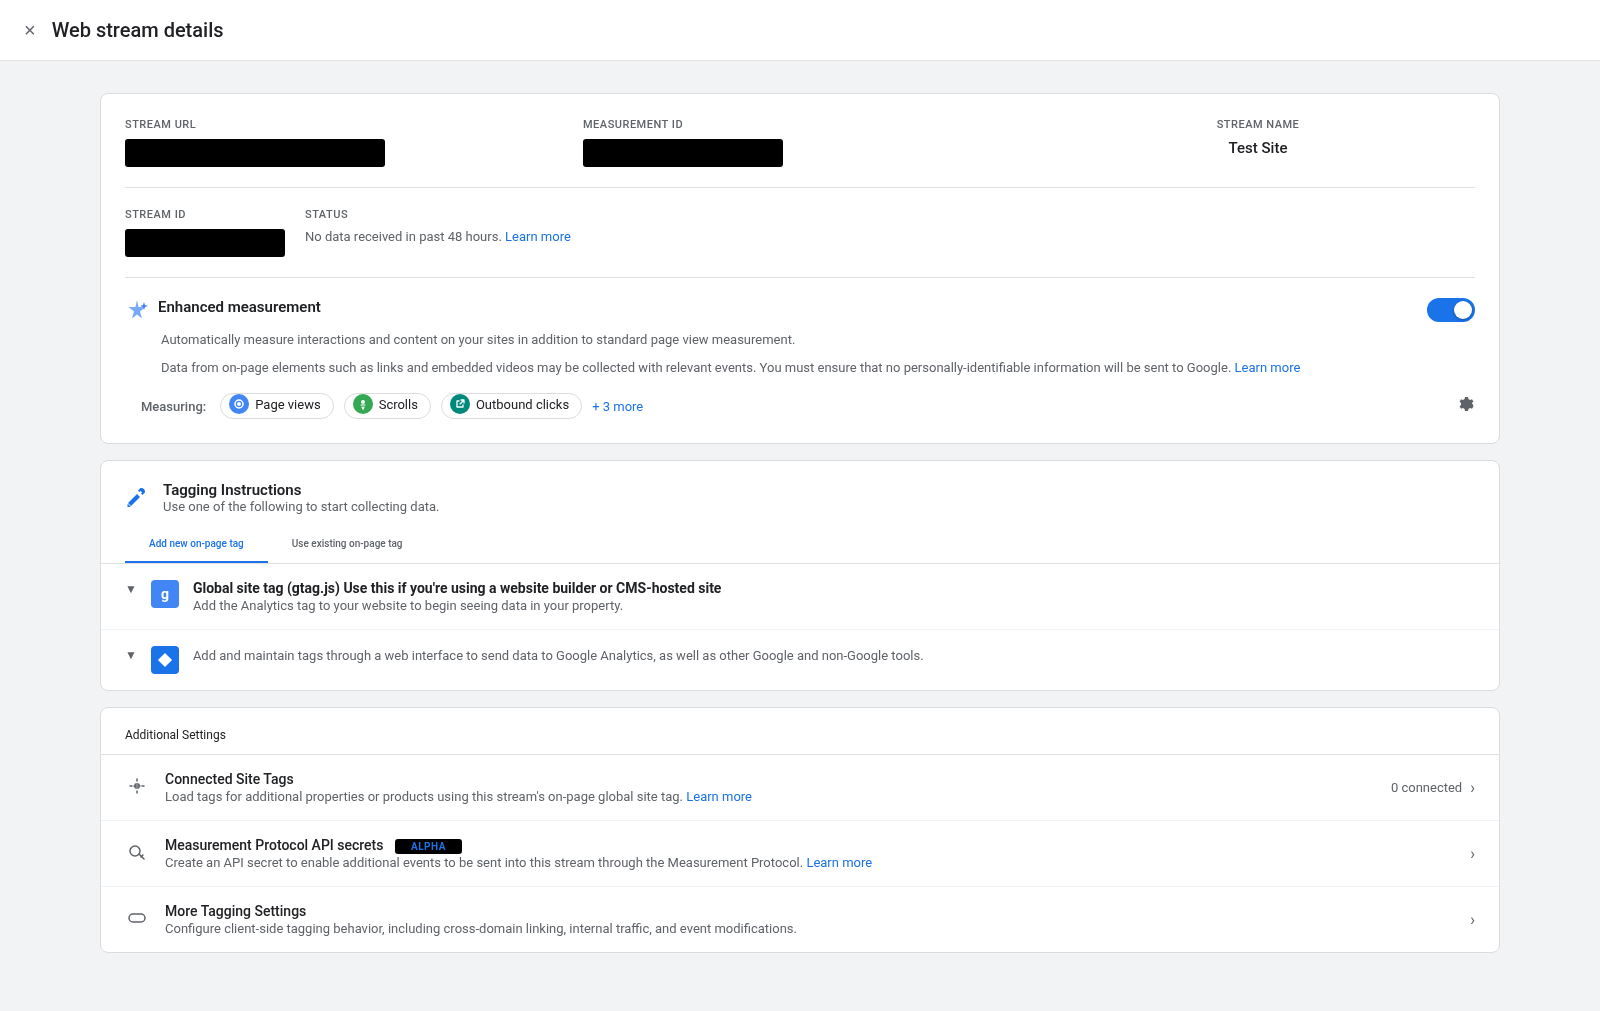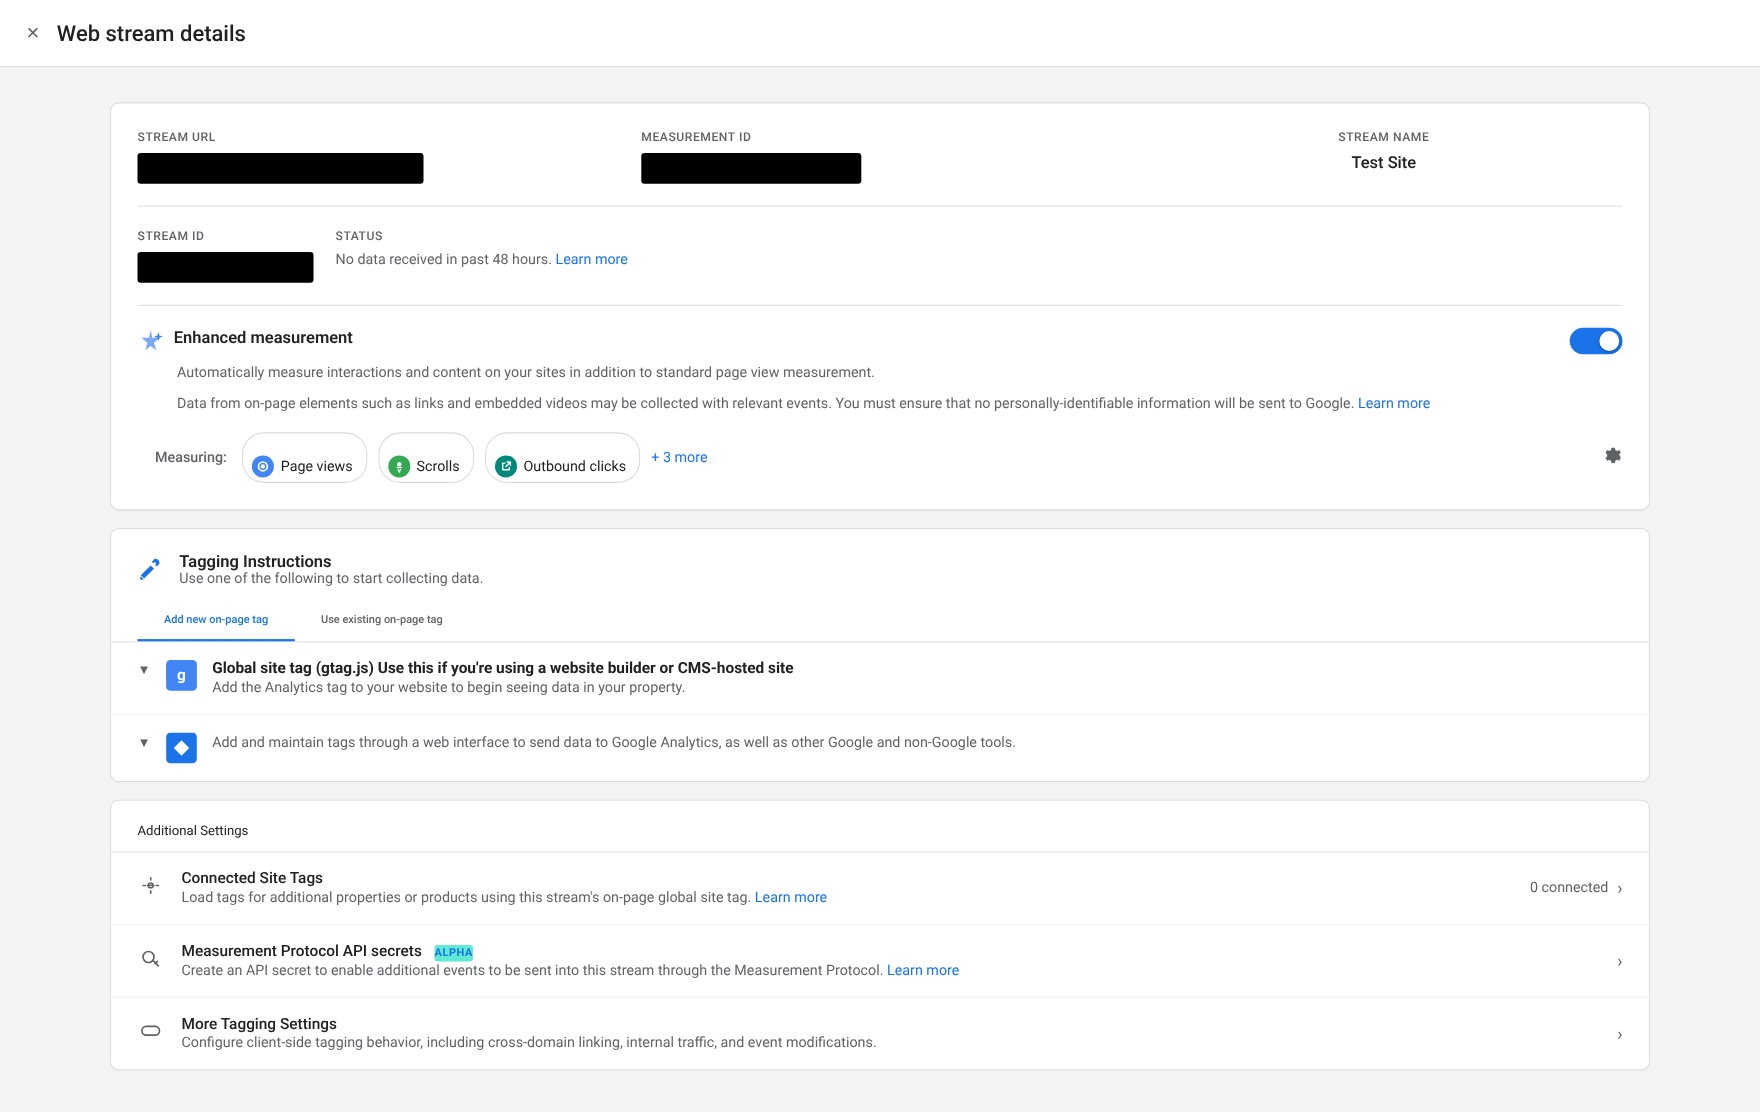--- a/index.html
+++ b/index.html
@@ -163,21 +163,21 @@
       color: #5f6368;
       font-weight: 500;
       margin-right: 4px;
     }
     .measuring-chip {
       display: flex;
       align-items: center;
       gap: 6px;
       border: 1px solid #dadce0;
       border-radius: 20px;
-      padding: 20px 12px 4px 8px;
+      padding: 0 12px 4px 8px;
       font-size: 13px;
       color: #202124;
       background: #fff;
     }
     .chip-icon {
       width: 20px;
       height: 20px;
       border-radius: 50%;
       display: flex;
       align-items: center;
@@ -337,25 +337,25 @@
       align-items: center;
       gap: 8px;
       color: #5f6368;
       font-size: 13px;
     }
     .chevron-right {
       font-size: 16px;
       color: #5f6368;
     }
     .alpha-badge {
-      background: #5eead4;
+      background: #000000;
       color: #1a73e8;
       font-size: 10px;
       font-weight: 700;
-      padding: 2px 0;
+      padding: 2px 16px;
       border-radius: 3px;
       text-transform: uppercase;
       letter-spacing: 0.5px;
       margin-left: 8px;
       margin-top: 33px;
     }
   </style>
 </head>
 <body>
 

